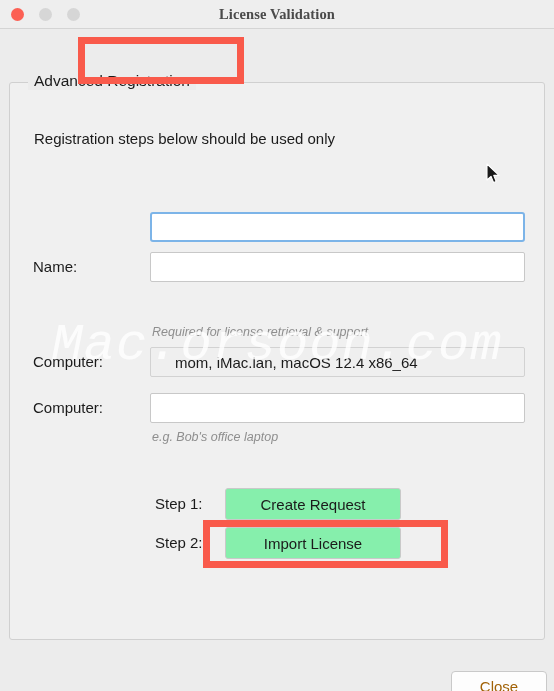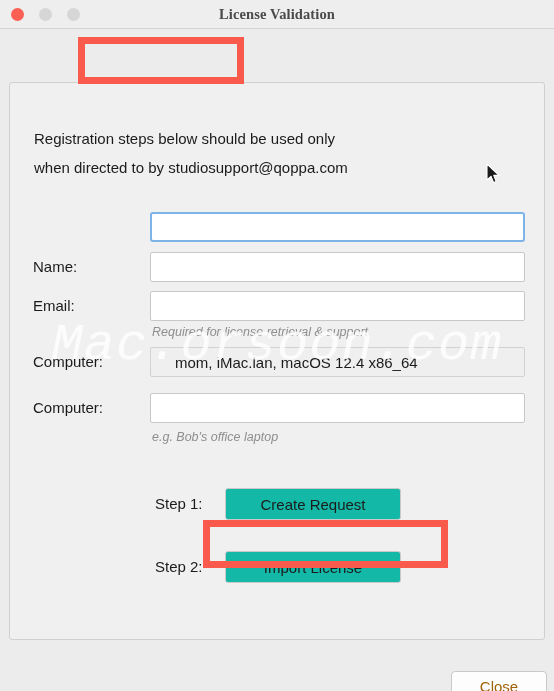--- a/index.html
+++ b/index.html
@@ -166,37 +166,37 @@
   #hint-nick    { top: 430px; }
 
   
   .steprow {
     position: absolute;
     left: 0;
     width: 554px;
     height: 32px;
   }
   #step1 { top: 488px; }
-  #step2 { top: 551px; }
+  #step2 { top: 527px; }
   .steprow .slbl {
     position: absolute;
     left: 155px;
     line-height: 32px;
     font-size: 15px;
     color: #1b1b1b;
     white-space: nowrap;
   }
   .stepbtn {
     position: absolute;
     left: 225px;
     top: 0;
     width: 176px;
     height: 32px;
     box-sizing: border-box;
-    background: #14b8a6;
+    background: #86efac;
     border: 1px solid #c9c9c9;
     border-radius: 3px;
     font-family: "Liberation Sans", sans-serif;
     font-size: 15px;
     color: #1b1b1b;
     cursor: default;
   }
 
   
   .closebtn {
@@ -262,39 +262,35 @@
 
   <div class="titlebar">
     <div class="traffic close"></div>
     <div class="traffic min"></div>
     <div class="traffic zoom"></div>
     <div class="window-title">License Validation</div>
   </div>
 
 
   <div class="groupbox"></div>
+  <div class="groupbox-title">Advanced Registration</div>
 
   <div class="intro">
     <div>Registration steps below should be used only</div>
-    <div>when directed to by studiosupport@qoppa.com</div>
   </div>
 
   <div class="row" id="row-license">
     <input class="fld focused" type="text" value="" style="">
   </div>
 
   <div class="row" id="row-name">
     <span class="lbl">Name:</span>
     <input class="fld" type="text" value="" style="">
   </div>
 
-  <div class="row" id="row-email">
-    <span class="lbl">Email:</span>
-    <input class="fld" type="text" value="" style="">
-  </div>
   <div class="hint" id="hint-email">Required for license retrieval &amp; support</div>
 
   <div class="row" id="row-computer">
     <span class="lbl">Computer:</span>
     <input class="fld readonly" type="text" readonly="" value="mom, iMac.lan, macOS 12.4 x86_64" style="">
   </div>
 
   <div class="row" id="row-nickname">
     <span class="lbl">Computer:</span>
     <input class="fld" type="text" value="" style="">

